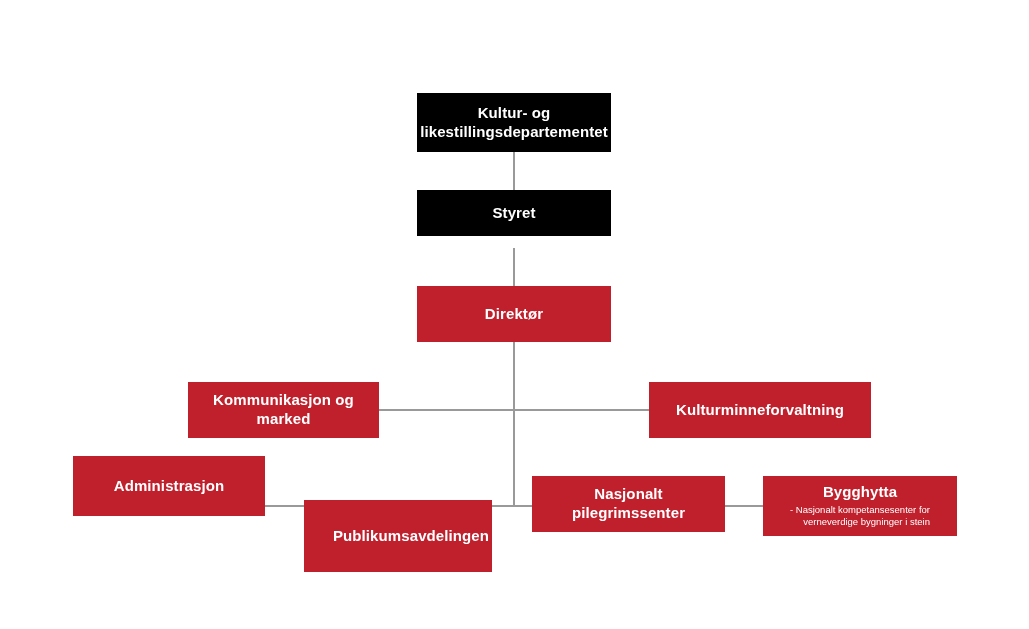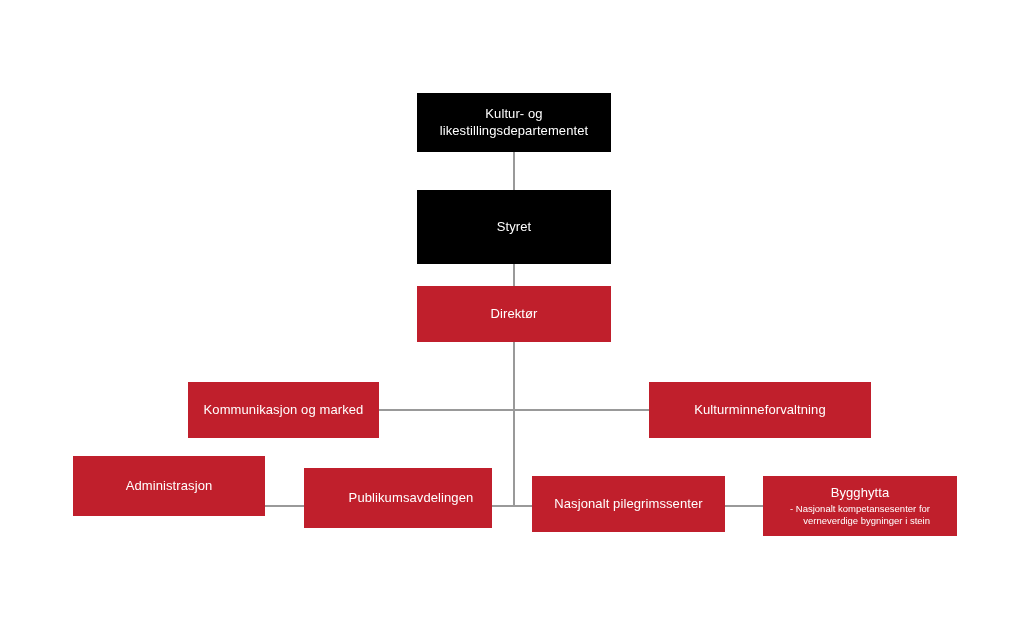--- a/index.html
+++ b/index.html
@@ -30,22 +30,22 @@
     padding: 2px 6px;
     z-index: 2;
   }
   .node.black {
     background: #000000;
   }
   .node.red {
     background: #c01f2c;
   }
   .node-title {
-    font-size: 13px;
-    font-weight: 400;
+    font-size: 15px;
+    font-weight: 700;
     letter-spacing: 0.1px;
     white-space: pre-line;
   }
   .node-subtitle {
     font-size: 9.5px;
     font-weight: 400;
     line-height: 1.3;
     margin-top: 2px;
     white-space: pre-line;
   }
@@ -78,41 +78,41 @@
 
   <div class="connector h" style="left:492px; top:505px; width:44px;"></div>
 
   <div class="connector h" style="left:725px; top:505px; width:38px;"></div>
 
   <div class="node black" style="left:417px; top:93px; width:194px; height:59px;">
     <span class="node-title">Kultur- og
 likestillingsdepartementet</span>
   </div>
 
-  <div class="node black" style="left:417px; top:190px; width:194px; height:74px;">
+  <div class="node black" style="left:417px; top:190px; width:194px; height:46px;">
     <span class="node-title">Styret</span>
   </div>
 
   <div class="node red" style="left:417px; top:286px; width:194px; height:56px;">
     <span class="node-title">Direktør</span>
   </div>
 
   <div class="node red" style="left:188px; top:382px; width:191px; height:56px;">
     <span class="node-title">Kommunikasjon og marked</span>
   </div>
 
   <div class="node red" style="left:649px; top:382px; width:222px; height:56px;">
     <span class="node-title">Kulturminneforvaltning</span>
   </div>
 
   <div class="node red" style="left:73px; top:456px; width:192px; height:60px;">
     <span class="node-title">Administrasjon</span>
   </div>
 
-  <div class="node red" style="left:304px; top:468px; width:188px; height:60px;padding-left:32px;">
+  <div class="node red" style="left:304px; top:500px; width:188px; height:72px;padding-left:32px;">
     <span class="node-title">Publikumsavdelingen</span>
   </div>
 
   <div class="node red" style="left:532px; top:476px; width:193px; height:56px;">
     <span class="node-title">Nasjonalt pilegrimssenter</span>
   </div>
 
   <div class="node red" style="left:763px; top:476px; width:194px; height:60px;text-align:right;">
     <span class="node-title">Bygghytta</span>
     <span class="node-subtitle">- Nasjonalt kompetansesenter for

